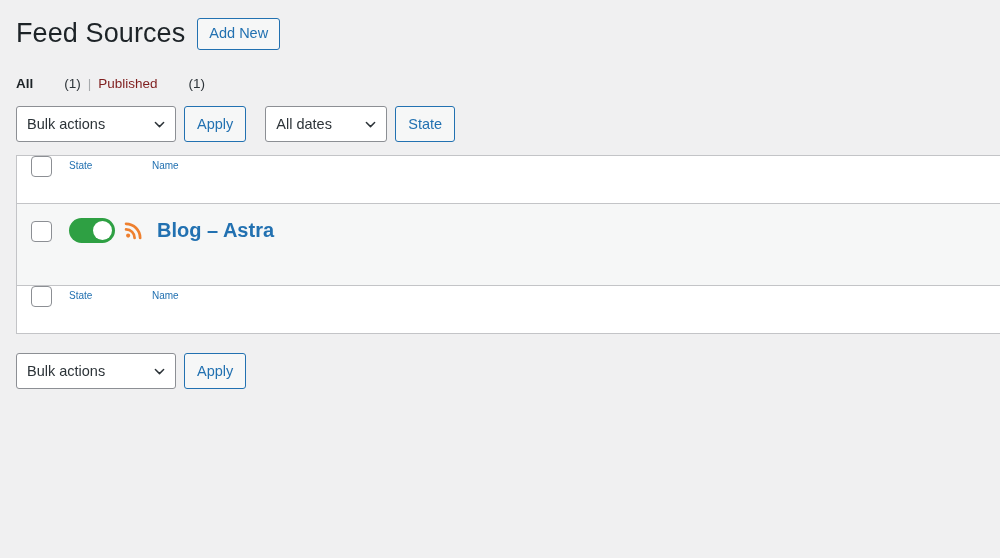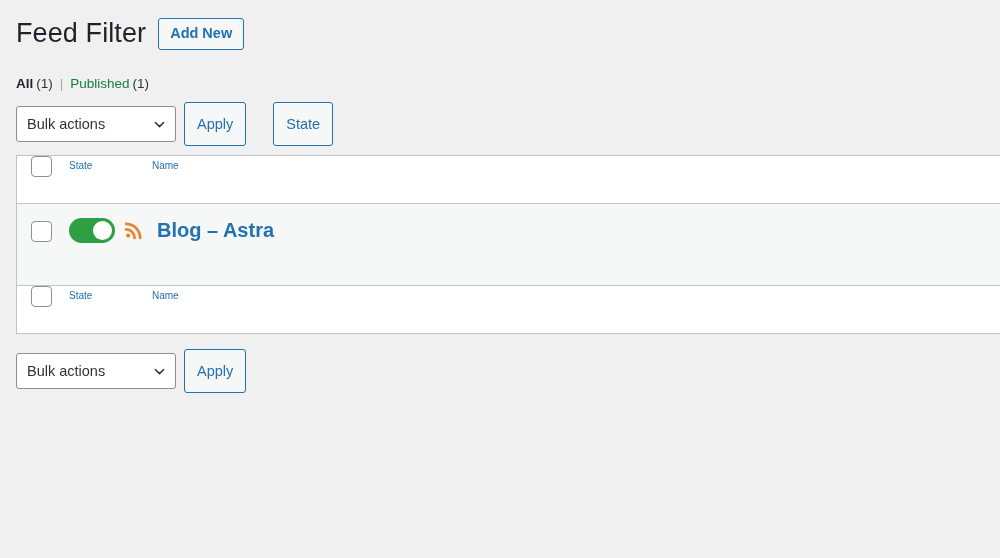--- a/index.html
+++ b/index.html
@@ -41,42 +41,42 @@
     letter-spacing: 0.1px;
   }
   .add-new-btn {
     margin-left: 12px;
     display: inline-block;
     background: #f6f7f7;
     border: 1px solid #2271b1;
     color: #2271b1;
     border-radius: 3px;
     font-size: 14.5px;
-    font-weight: 700;
+    font-weight: 400;
     line-height: 1;
     padding: 7px 11px 8px;
     text-decoration: none;
     cursor: pointer;
     white-space: nowrap;
   }
 
   
   .subsubsub {
     margin: 22px 0 0 0;
     padding: 0;
     list-style: none;
     font-size: 13.5px;
     color: #2c3338;
     display: flex;
     align-items: center;
   }
-  .subsubsub li { display: inline-flex; align-items: flex-end; }
+  .subsubsub li { display: inline-flex; align-items: flex-end; gap: 28px; }
   .ss-link {
     text-decoration: none;
-    color: #15803d;
+    color: #7f1d1d;
     cursor: pointer;
   }
   .ss-link.current {
     color: #1d2327;
     font-weight: 700;
   }
   .ss-count {
     color: #2c3338;
     margin-left: 3px;
   }
@@ -132,21 +132,21 @@
   .date-select { width: 122px; }
 
   .secondary-btn {
     background: #f6f7f7;
     border: 1px solid #2271b1;
     border-radius: 3px;
     color: #2271b1;
     font-family: "Liberation Sans", sans-serif;
     font-size: 14.5px;
     line-height: 1;
-    height: 44px;
+    height: 36px;
     padding: 0 12px;
     margin-left: 8px;
     cursor: pointer;
     box-sizing: border-box;
     white-space: nowrap;
   }
   .spacer-gap { width: 19px; display: inline-block; }
 
   
   .wp-list-table {
@@ -272,21 +272,21 @@
   }
 
   .name-cell-inner { padding-left: 5px; }
 </style>
 </head>
 <body>
 
 <div class="wrap">
 
   <div class="page-header">
-    <h1 class="page-title">Feed Filter</h1>
+    <h1 class="page-title">Feed Sources</h1>
     <a class="add-new-btn">Add New</a>
   </div>
 
   <ul class="subsubsub">
     <li>
       <a class="ss-link current">All</a>
       <span class="ss-count">(1)</span>
     </li>
     <li class="ss-sep">|</li>
     <li>
@@ -303,20 +303,30 @@
       <span class="chev">
         <svg viewBox="0 0 12 12" width="11" height="11" aria-hidden="true">
           <path d="M1.5 3.8 L6 8.3 L10.5 3.8" fill="none" stroke="#2c3338" stroke-width="1.6" stroke-linecap="round" stroke-linejoin="round"></path>
         </svg>
       </span>
     </span>
     <button class="secondary-btn">Apply</button>
 
     <span class="spacer-gap"></span>
 
+    <span class="select-wrap">
+      <select class="wp-select date-select">
+        <option>All dates</option>
+      </select>
+      <span class="chev">
+        <svg viewBox="0 0 12 12" width="11" height="11" aria-hidden="true">
+          <path d="M1.5 3.8 L6 8.3 L10.5 3.8" fill="none" stroke="#2c3338" stroke-width="1.6" stroke-linecap="round" stroke-linejoin="round"></path>
+        </svg>
+      </span>
+    </span>
     <button class="secondary-btn">State</button>
   </div>
 
   <table class="wp-list-table">
     <thead>
       <tr>
         <th class="col-cb">
           <input type="checkbox" class="wp-checkbox" style="">
         </th>
         <th class="col-state">

